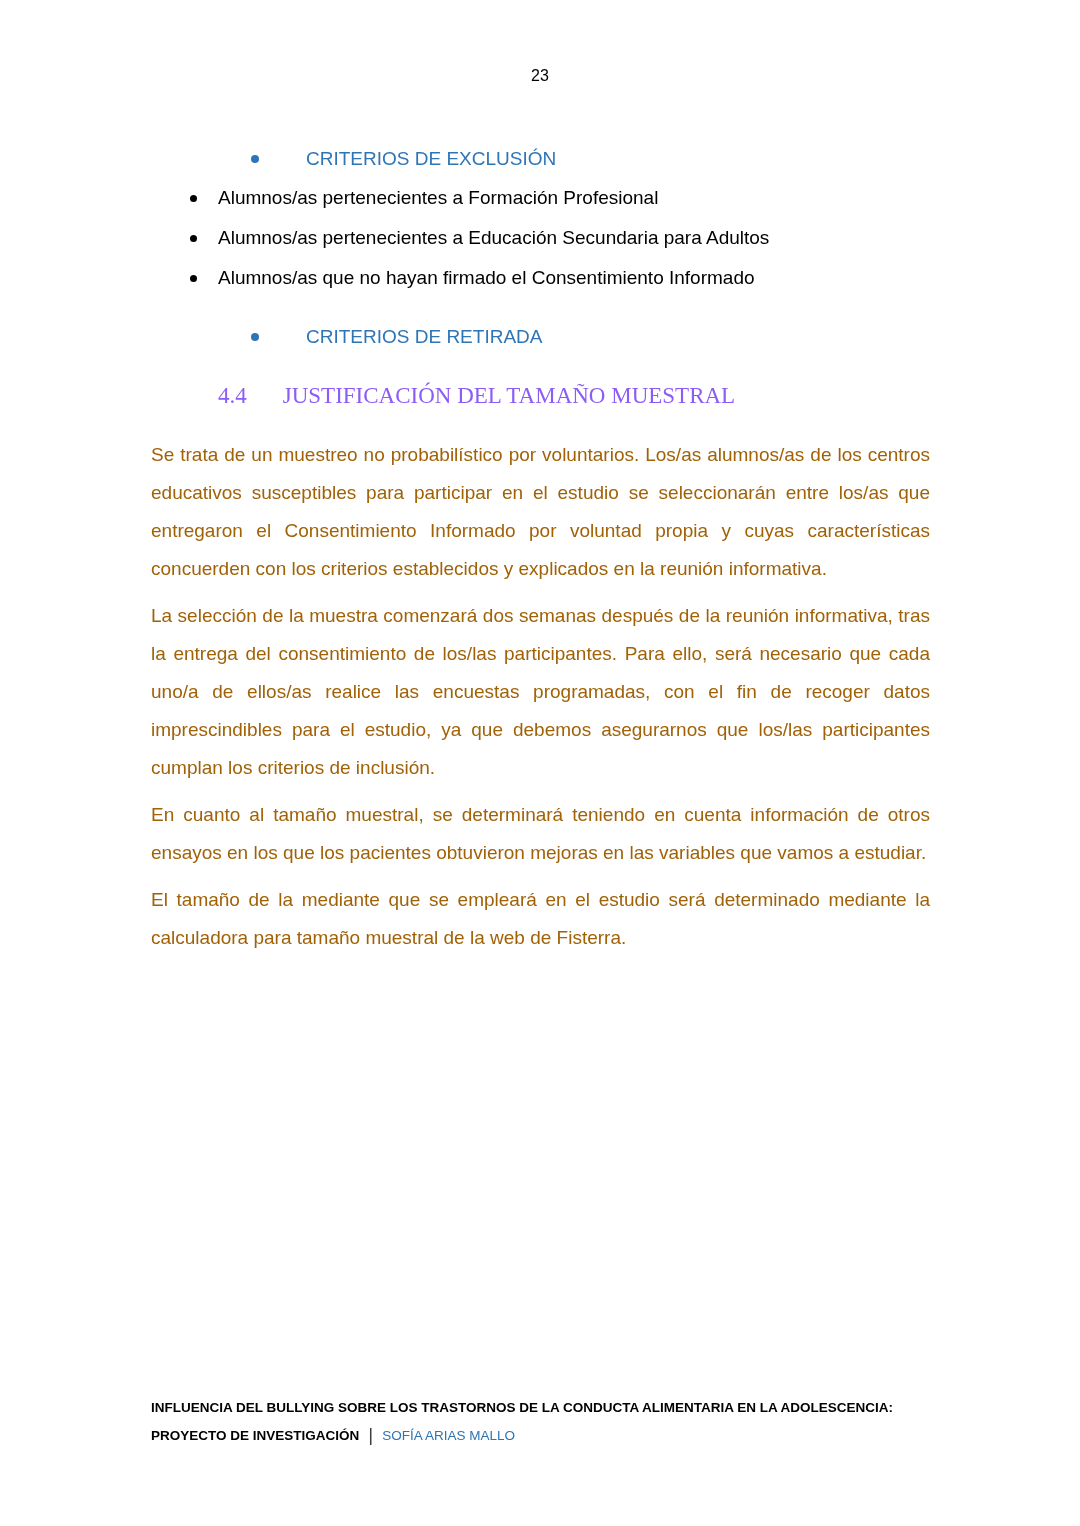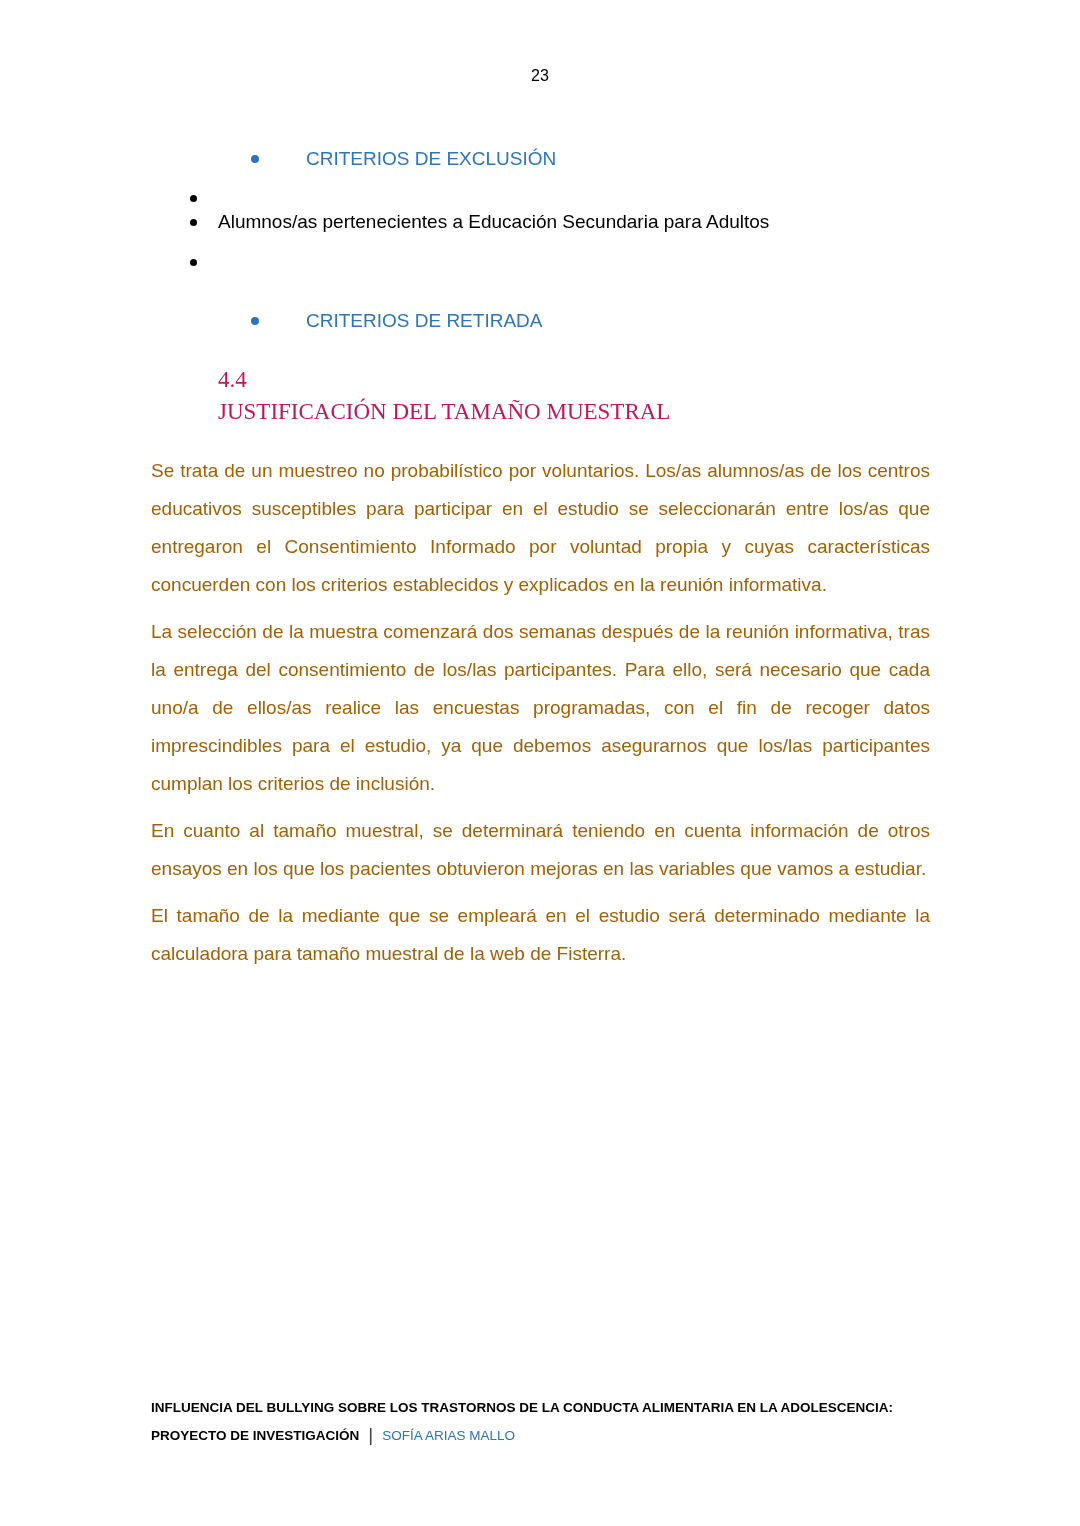--- a/index.html
+++ b/index.html
@@ -31,21 +31,21 @@
     display: flex;
     align-items: center;
     padding-left: 100px;
     margin-top: 58px;
     color: #2E75B6;
     font-size: 19px;
     line-height: 30px;
     gap: 23px;
   }
   .crit-heading.second {
-    margin-top: 40px;
+    margin-top: 24px;
   }
   .dot {
     display: inline-block;
     border-radius: 50%;
     flex: 0 0 auto;
   }
   .dot-blue {
     width: 8px;
     height: 8px;
     background: #2E75B6;
@@ -68,24 +68,23 @@
     font-size: 19px;
     line-height: 40px;
   }
   .section-heading {
     display: flex;
     align-items: baseline;
     padding-left: 67px;
     margin-top: 28px;
     margin-bottom: 24px;
     font-family: "Liberation Serif", serif;
-    color: #be185d;
+    color: #8b5cf6;
     font-size: 23px;
     line-height: 32px;
-    flex-direction: column;
   }
   .section-number {
     margin-right: 36px;
   }
   .para {
     margin: 0 0 9px 0;
     font-size: 19px;
     line-height: 38px;
     text-align: justify;
     color: #a16207;
@@ -127,27 +126,29 @@
   <div class="content">
 
     <div class="crit-heading">
       <span class="dot dot-blue"></span>
       <span>CRITERIOS DE EXCLUSIÓN</span>
     </div>
 
     <div class="bullet-list">
       <div class="bullet-item">
         <span class="dot dot-black"></span>
+        <span>Alumnos/as pertenecientes a Formación Profesional</span>
       </div>
       <div class="bullet-item">
         <span class="dot dot-black"></span>
         <span>Alumnos/as pertenecientes a Educación Secundaria para Adultos</span>
       </div>
       <div class="bullet-item">
         <span class="dot dot-black"></span>
+        <span>Alumnos/as que no hayan firmado el Consentimiento Informado</span>
       </div>
     </div>
 
     <div class="crit-heading second">
       <span class="dot dot-blue"></span>
       <span>CRITERIOS DE RETIRADA</span>
     </div>
 
 
     <div class="section-heading">

